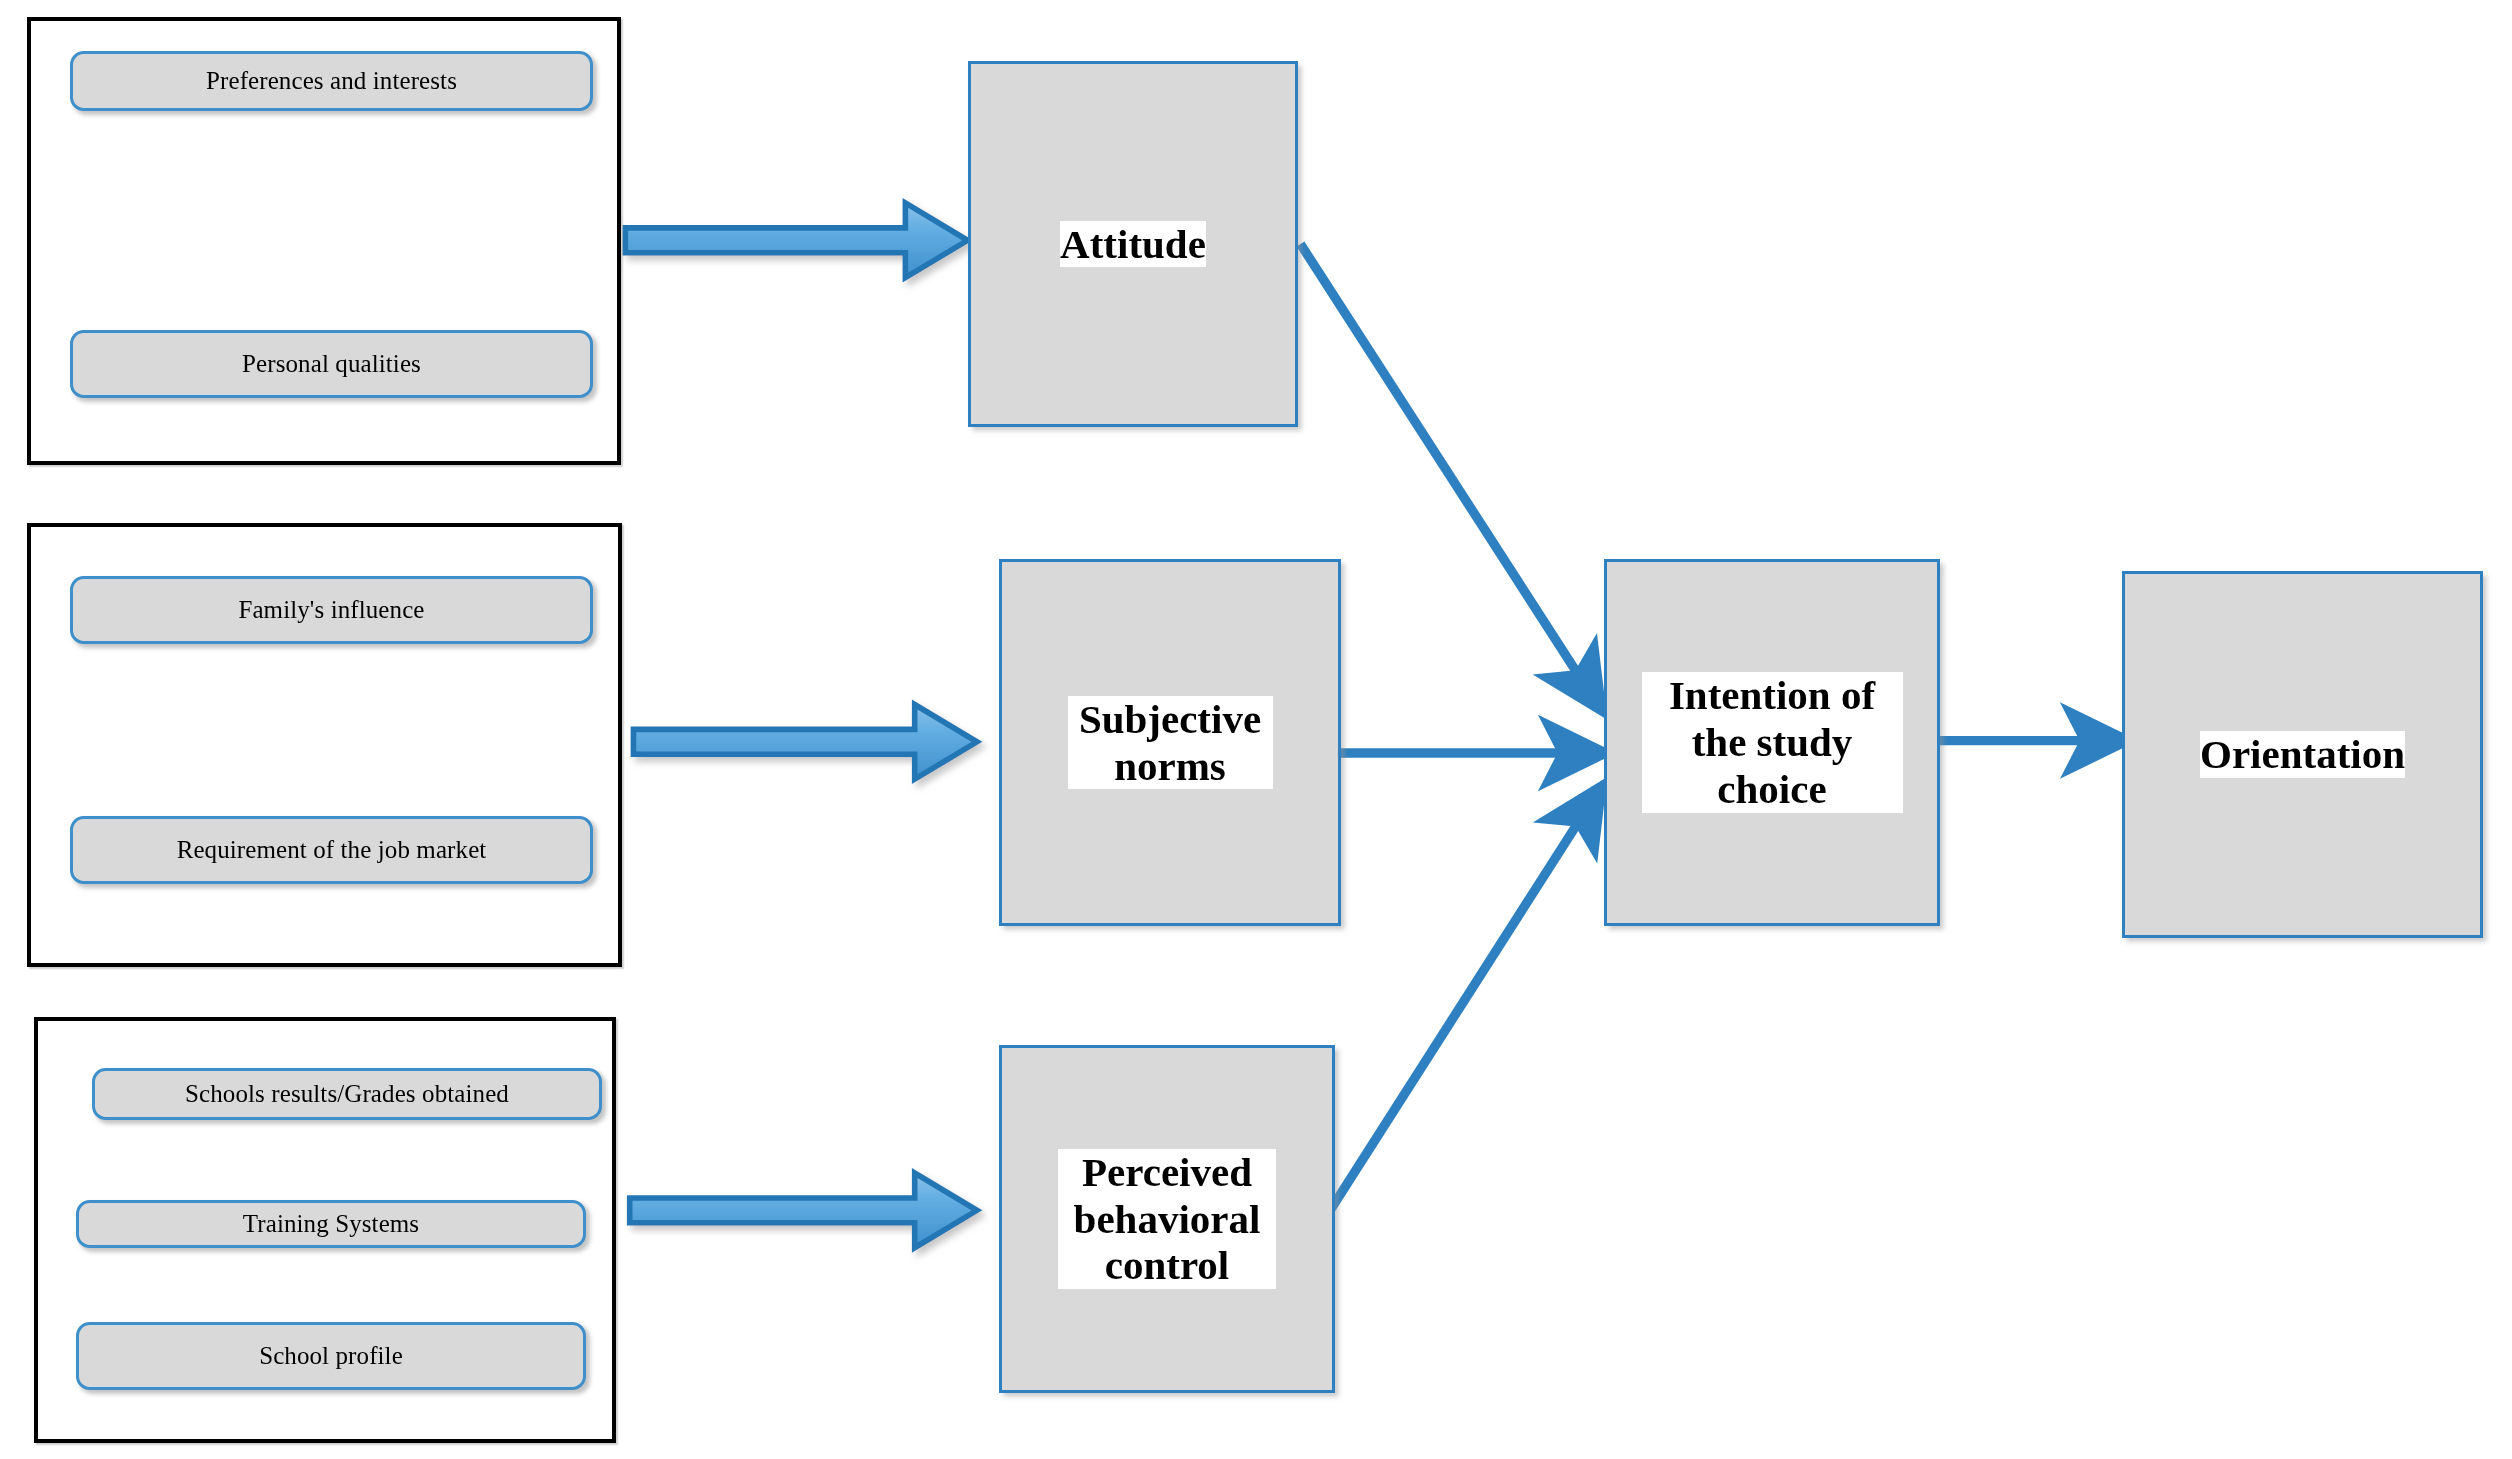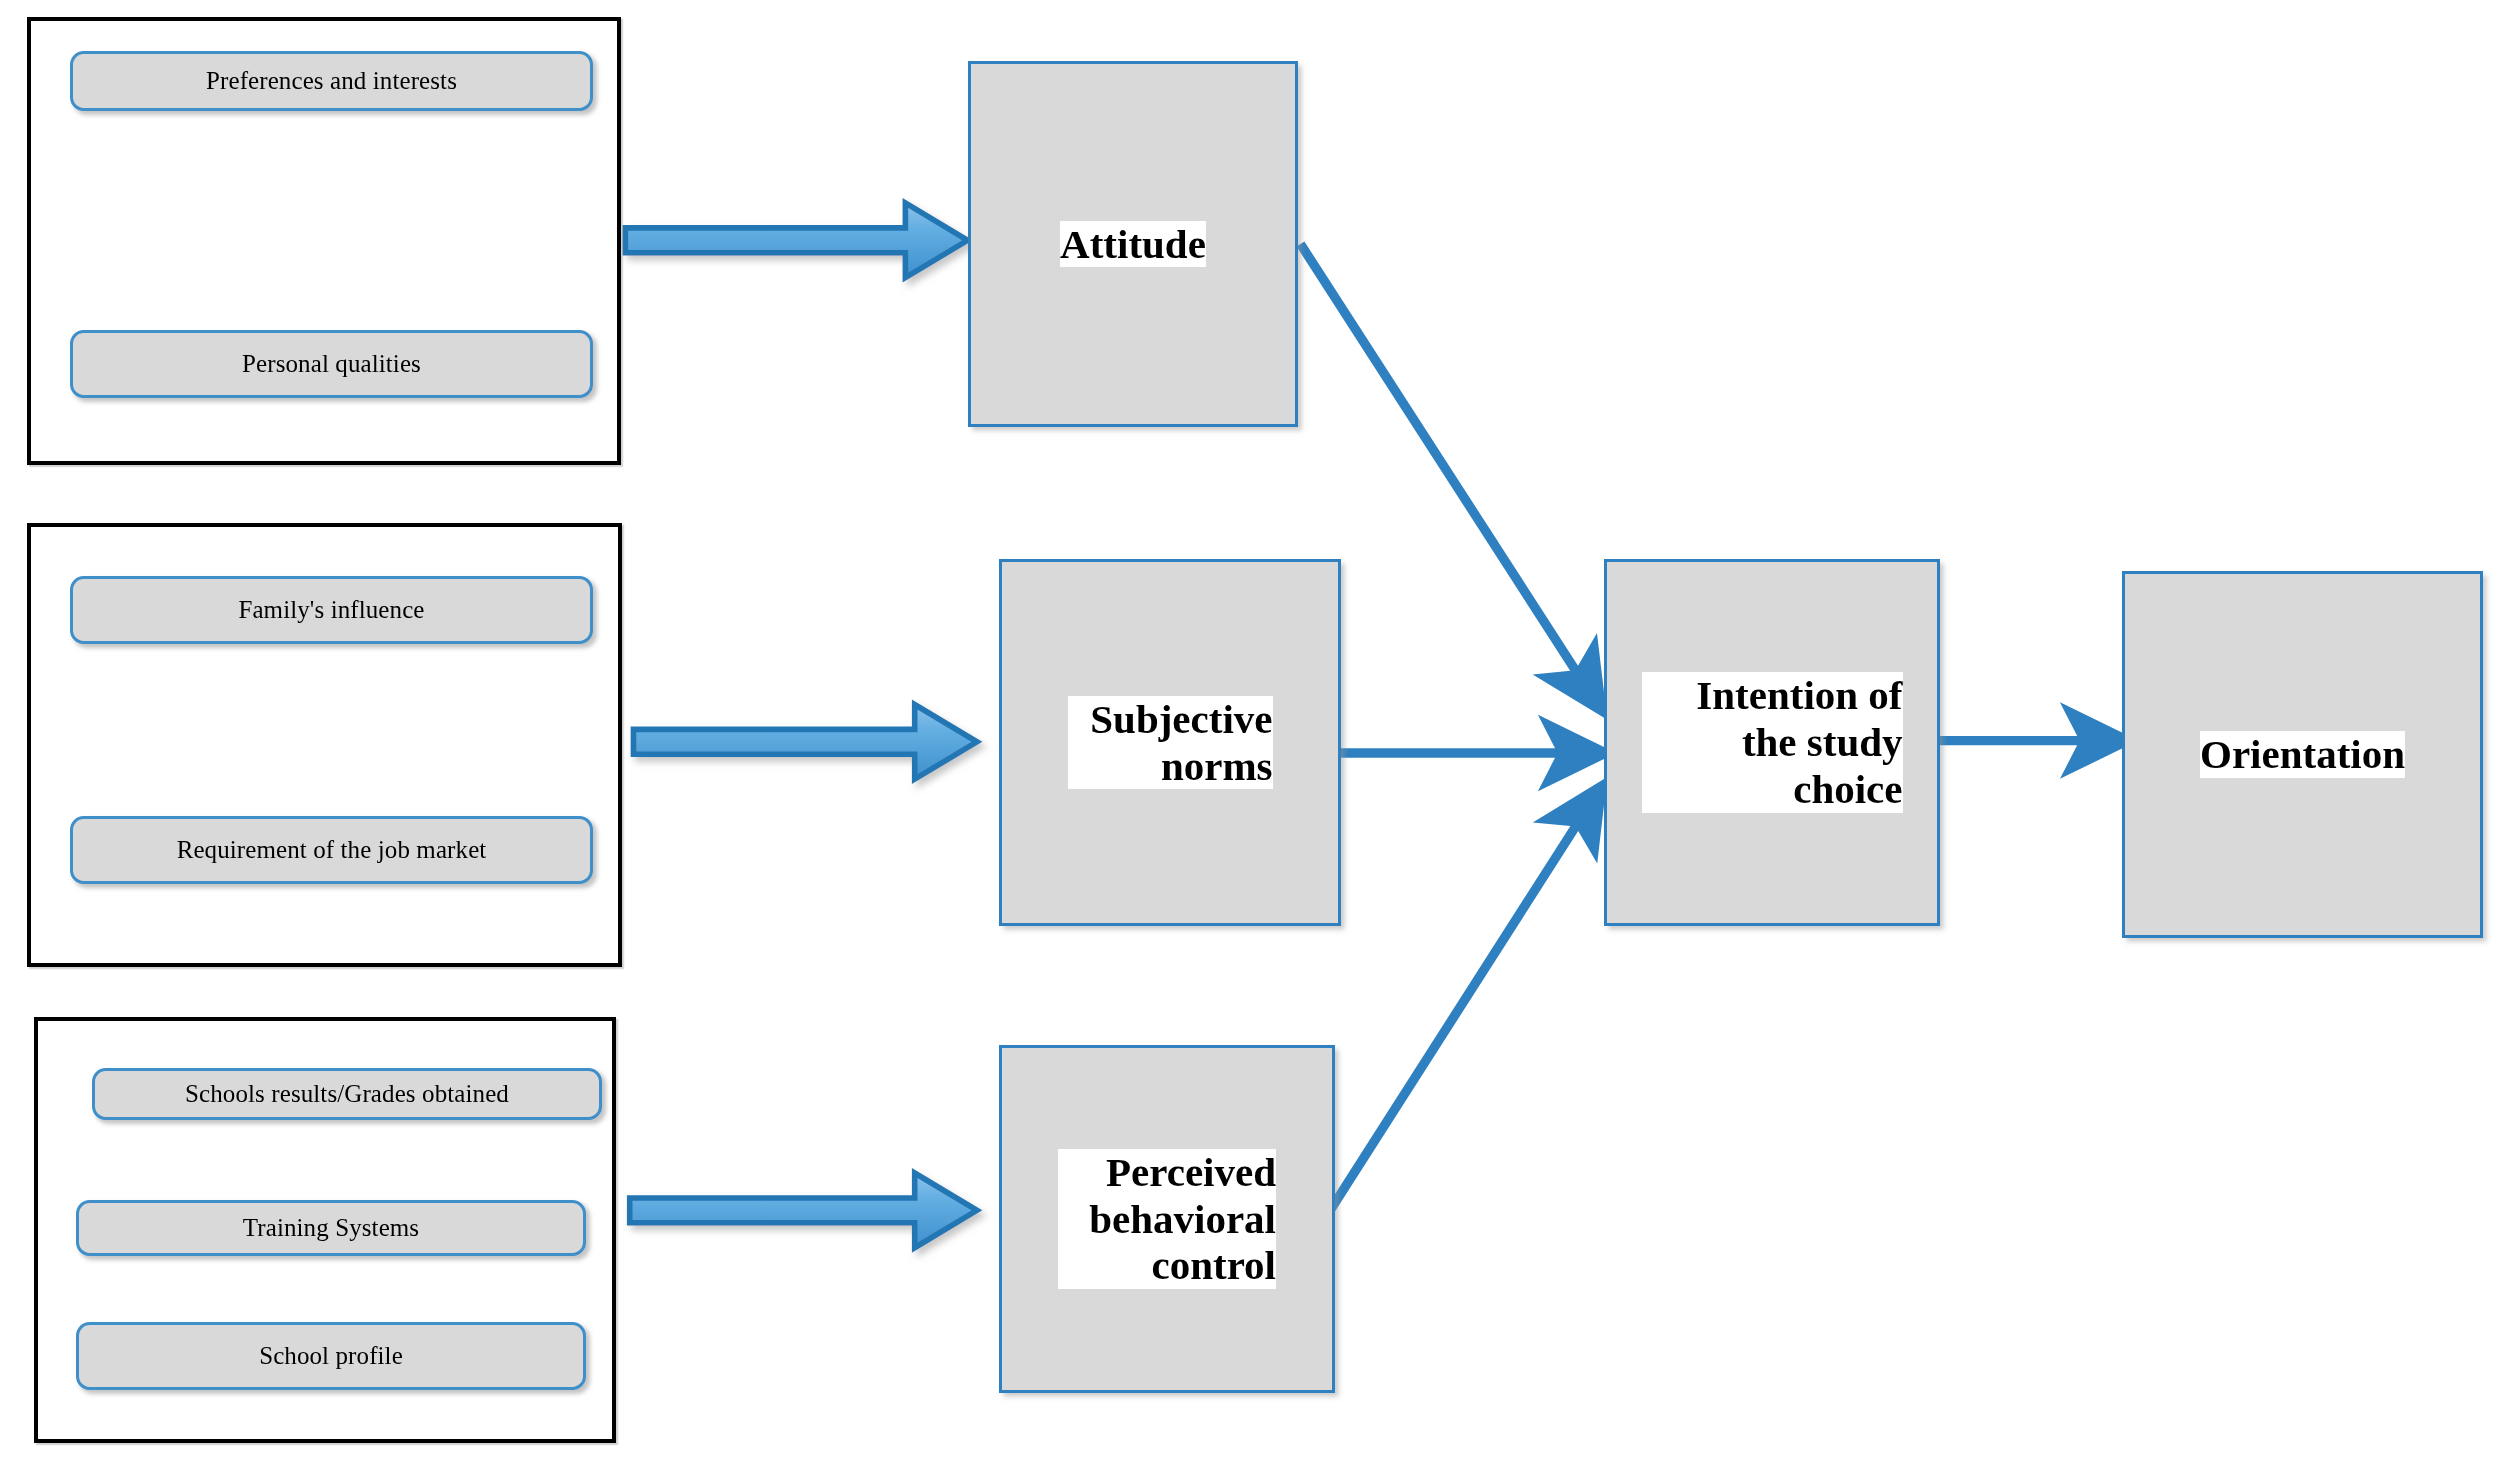--- a/index.html
+++ b/index.html
@@ -42,21 +42,21 @@
     border:3.7px solid #2e80c0;
     display:flex;
     align-items:center;
     justify-content:center;
     box-shadow:3.7px 4.4px 5px rgba(150,150,150,.5);
   }
   .construct .ctext{
     font-weight:bold;
     font-size:41px;
     line-height:1.14;
-    text-align:right;
+    text-align:center;
     color:#000000;
     background:#ffffff;
     padding:0 0;
     box-decoration-break:clone;
     -webkit-box-decoration-break:clone;
   }
 
   
   #arrows{position:absolute;left:0;top:0;width:2512px;height:1460px;pointer-events:none;}
 </style>
@@ -125,21 +125,21 @@
   </div>
   <div class="chip" style="left:70px; top:816px; width:523px; height:68px;">
     <span>Requirement of the job market</span>
   </div>
 
   <div class="group-frame" style="left:34px; top:1017px; width:582px; height:426px;"></div>
 
   <div class="chip" style="left:92px; top:1068px; width:510px; height:52px;">
     <span>Schools results/Grades obtained</span>
   </div>
-  <div class="chip" style="left:76px; top:1200px; width:510px; height:56px;">
+  <div class="chip" style="left:76px; top:1200px; width:510px; height:48px;">
     <span>Training Systems</span>
   </div>
   <div class="chip" style="left:76px; top:1322px; width:510px; height:68px;">
     <span>School profile</span>
   </div>
 
   <div class="construct" style="left:968px; top:61px; width:330px; height:366px;">
     <span class="ctext">Attitude</span>
   </div>
 

